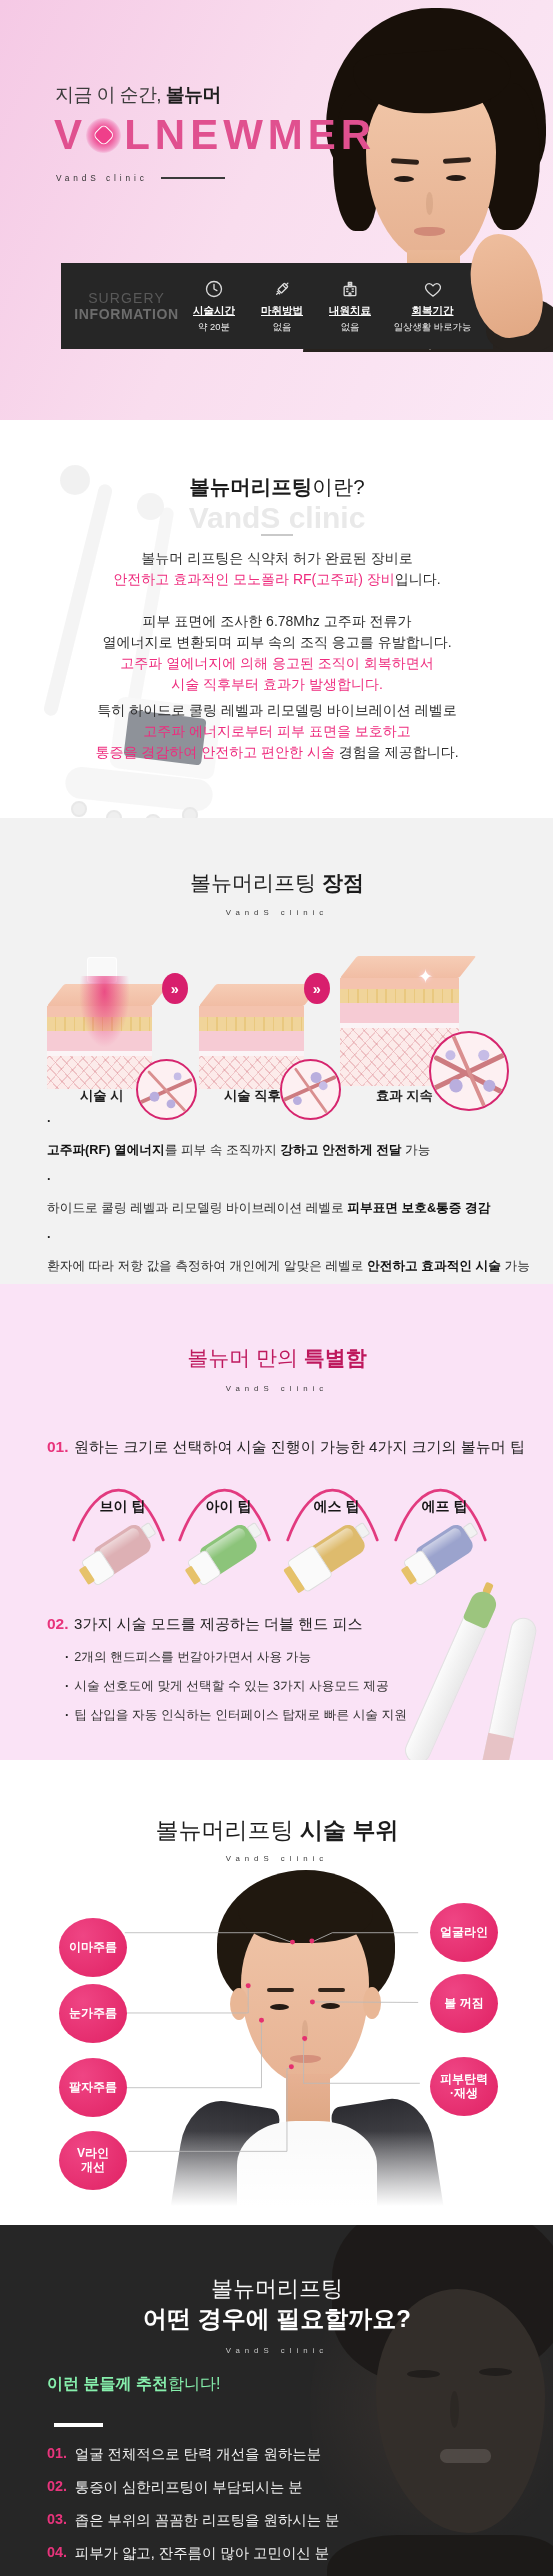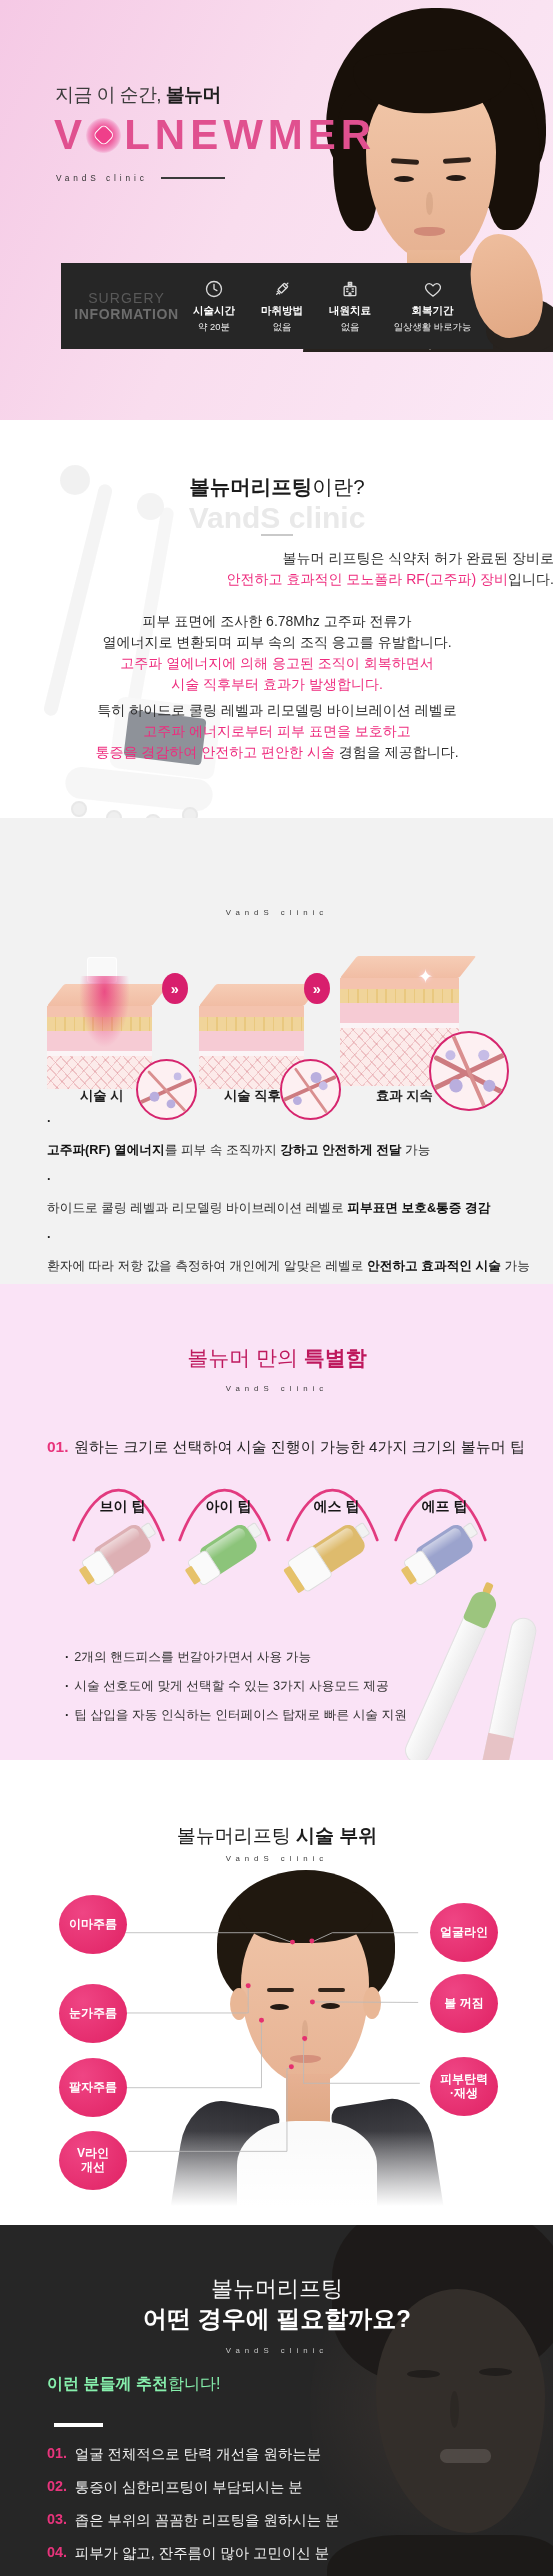--- a/index.html
+++ b/index.html
@@ -43,21 +43,21 @@
 
   .info-bar { position:absolute; left:61px; top:263px; width:432px; height:86px; background:#262626; z-index:5;
               display:flex; align-items:center; }
   .ib-head { width:119px; text-align:center; line-height:1.15;padding-left:12px; }
   .ib-h1 { font-size:14px; font-weight:300; color:#595959; letter-spacing:1.1px; }
   .ib-h2 { font-size:14px; font-weight:800; color:#6d6d6d; letter-spacing:0.6px; }
   .ib-item { width:68px; text-align:center; }
   .ib-item.wide { width:97px; }
   .ib-icon { height:21px; display:flex; align-items:flex-end; justify-content:center; }
   .ib-icon svg { stroke:#d9d9d9; fill:none; stroke-width:1.6; stroke-linecap:round; stroke-linejoin:round; }
-  .ib-label { margin-top:5px; font-size:10.5px; font-weight:700; color:#fff; }
+  .ib-label { margin-top:5px; font-size:10.5px; font-weight:700; color:#fff;text-decoration:underline; }
   .ib-value { margin-top:2.8px; font-size:9.4px; color:#f0f0f0; }
 
   
   .sec-about { height:398px; background:#fff; }
   .device-art { position:absolute; left:0; top:22px; width:233px; height:365px; opacity:.55; }
   .device-art div { position:absolute; }
   .da-pole1 { left:71px; top:39px; width:14.4px; height:238px; background:#ececec; border-radius:7.8px; transform:rotate(14deg); }
   .da-pole2 { left:143px; top:64px; width:13.3px; height:216px; background:#efefef; border-radius:6.6px; transform:rotate(10deg); }
   .da-knob1 { left:60px; top:23px; width:30px; height:30px; background:#e7e7e7; border-radius:50%; }
   .da-knob2 { left:137px; top:51px; width:26.6px; height:26.6px; background:#eaeaea; border-radius:50%; }
@@ -66,21 +66,21 @@
   .da-base { left:65px; top:331px; width:148px; height:32px; background:#f0f0f0; border-radius:16.6px; transform:rotate(6deg); }
   .da-wheel { width:15.5px; height:15.5px; background:#e2e2e2; border-radius:50%; border:2.2px solid #d6d6d6; }
   .w1{left:71px;top:359px;} .w2{left:106px;top:368px;} .w3{left:145px;top:372px;} .w4{left:182px;top:365px;}
 
   .about-title { position:absolute; top:53px; width:100%; text-align:center; font-size:20.5px; z-index:2; }
   .about-title .t-b { font-weight:800; color:#1c1c1c; }
   .about-title .t-r { font-weight:400; color:#1c1c1c; }
   .watermark { position:absolute; top:81px; width:100%; text-align:center; font-size:30px; font-weight:800; color:#e9e9e9; z-index:1; }
   .about-divider { position:absolute; top:114px; left:261px; width:32px; height:1.7px; background:#c9c9c9; }
   .about-p { position:absolute; width:100%; text-align:center; font-size:14px; line-height:21px; z-index:2; }
-  .p1 { top:128px;text-align:right; } .p2 { top:191px; } .p3 { top:280px; }
+  .p1 { top:128px; } .p2 { top:191px; } .p3 { top:280px; }
   .seg-k { color:#2e2e2e; }
   .seg-p { color:#ee2c7e; }
   .seg-b { font-weight:800; color:#111; }
 
   
   .sec-adv { height:466px; background:#f2f2f2; }
   .adv-title { position:absolute; top:51px; width:100%; text-align:center; font-size:21px; color:#1c1c1c; }
   .adv-title .t-l { font-weight:300; } .adv-title .t-b { font-weight:800; }
   .sub-clinic { position:absolute; top:90px; width:100%; text-align:center; font-size:7.8px; letter-spacing:5px; color:#3a3a3a; }
 
@@ -133,21 +133,21 @@
   .hp { position:absolute; width:25.5px; height:183px; background:linear-gradient(90deg,#fbfbfb,#e9e9e9); border:0.6px solid #e2e2e2; border-radius:13.3px; }
   .hp div { position:absolute; }
   .hp-1 { left:437px; top:303px; transform:rotate(24deg); }
   .hp-2 { left:494px; top:332px; transform:rotate(12deg); }
   .hp-cap-green { left:-0.6px; top:-3.3px; width:25.5px; height:34px; background:#9cc57e; border-radius:12px 12px 4.4px 4.4px; }
   .hp-tipgold { left:5.5px; top:-13.3px; width:8.9px; height:11px; background:#e2bd62; border-radius:2.2px; }
   .hp-band-pink { left:-0.6px; bottom:23px; width:25.5px; height:39px; background:#e7c3c6; }
 
   
   .sec-areas { height:465px; background:#fff; }
-  .ar-title { position:absolute; top:63px; width:100%; text-align:center; font-size:19px; color:#1c1c1c; }
+  .ar-title { position:absolute; top:55px; width:100%; text-align:center; font-size:23px; color:#1c1c1c; }
   .ar-title .t-l { font-weight:300; } .ar-title .t-b { font-weight:800; }
   .ar-sub { position:absolute; top:94px; width:100%; text-align:center; font-size:7.8px; letter-spacing:5px; color:#3a3a3a; }
   .face-art div { position:absolute; }
   .f-hair { left:217px; top:110px; width:178px; height:148px; background:#20180f; border-radius:50% 50% 45% 45%; }
   .f-face { left:241px; top:141px; width:128px; height:184px; background:linear-gradient(#f0c5a8,#e7b394); border-radius:50% 50% 46% 54%/45% 45% 55% 55%; }
   .f-fringe { left:238px; top:132px; width:135px; height:51px; background:#20180f; border-radius:10% 20% 60% 52%/40% 60% 75% 90%; }
   .f-earL { left:230px; top:228px; width:17.7px; height:32px; background:#e9b796; border-radius:50%; }
   .f-earR { left:363px; top:227px; width:17.7px; height:32px; background:#e9b796; border-radius:50%; }
   .f-browL { left:267px; top:228px; width:26.6px; height:4.4px; background:#32241a; border-radius:3.3px; }
   .f-browR { left:318px; top:228px; width:26.6px; height:4.4px; background:#32241a; border-radius:3.3px; }
@@ -159,21 +159,21 @@
   .f-tee { left:237px; top:361px; width:140px; height:105px; background:#fafafa; border-radius:42% 42% 0 0; }
   .f-jacketL { left:178px; top:342px; width:94px; height:124px; background:linear-gradient(#2c2c31,#6b6b70); transform:rotate(9deg); border-radius:40% 10% 0 0; }
   .f-jacketR { left:339px; top:340px; width:97px; height:125px; background:linear-gradient(#2c2c31,#6b6b70); transform:rotate(-9deg); border-radius:10% 40% 0 0; }
   .f-fade { left:0; bottom:0; width:554px; height:94px; background:linear-gradient(rgba(255,255,255,0),#fff 80%); }
   .ar-lines { position:absolute; left:0; top:0; z-index:3; pointer-events:none; }
   .bubble { position:absolute; width:68px; height:59px; border-radius:50%; z-index:4;
             background:radial-gradient(circle at 35% 30%,#ef4584,#e02163); color:#fff;
             display:flex; align-items:center; justify-content:center; text-align:center;
             font-size:12px; font-weight:700; line-height:1.15; white-space:pre-line; }
   .bl { left:59px; } .br { left:430px; }
-  .bl-1{top:135px;} .bl-2{top:224px;} .bl-3{top:298px;} .bl-4{top:371px;}
+  .bl-1{top:158px;} .bl-2{top:224px;} .bl-3{top:298px;} .bl-4{top:371px;}
   .br-1{top:143px;} .br-2{top:214px;} .br-3{top:297px;}
 
   
   .sec-reco { height:422px; background:#262626; }
   .reco-portrait { position:absolute; inset:0; opacity:.55; }
   .reco-portrait div { position:absolute; }
   .r-glow { left:310px; top:22px; width:255px; height:321px; border-radius:50%; background:radial-gradient(circle,#453b35 0%,rgba(69,59,53,0) 70%); }
   .r-hair { left:332px; top:-28px; width:238px; height:188px; background:#16120f; border-radius:45% 55% 50% 40%; }
   .r-face { left:376px; top:64px; width:169px; height:244px; background:#3f352e; border-radius:48% 52% 45% 55%/42% 44% 56% 58%; }
   .r-eyeL { left:407px; top:145px; width:33px; height:7.8px; background:#1d1815; border-radius:50%; }
@@ -311,20 +311,23 @@
         <div><span class="seg-p">시술 직후부터 효과가 발생합니다.</span></div>
       </div>
     <div class="about-p p3">
         <div><span class="seg-k">특히 하이드로 쿨링 레벨과 리모델링 바이브레이션 레벨로</span></div>
         <div><span class="seg-p">고주파 에너지로부터 피부 표면을 보호하고</span></div>
         <div><span class="seg-p">통증을 경감하여 안전하고 편안한 시술</span><span class="seg-k"> 경험을 제공합니다.</span></div>
       </div>
   </div>
 
   <div class="sec sec-adv">
+    <div class="adv-title">
+      <span class="t-l">볼뉴머리프팅 </span><span class="t-b">장점</span>
+    </div>
     <div class="sub-clinic">VandS clinic</div>
 
     <div class="skin" style="left:47px; top:166px;">
       <div class="sk-top" style="width:105px;"></div>
       <div class="sk-front" style="width:105px; height:83px;">
         <div class="l-epi"></div>
           <div class="l-yel"></div>
           <div class="l-cell"></div>
           <div class="l-band"></div>
           <div class="l-derm"></div>
@@ -464,20 +467,23 @@
       <div class="tip-label">에프 팁</div>
       <div class="tip-device" style="--c: #9ba3cd;">
         <div class="td-conn"></div>
           <div class="td-body"></div>
           <div class="td-shine"></div>
           <div class="td-cap"></div>
           <div class="td-gold"></div>
       </div>
     </div>
 
+    <div class="pt-line pt-2">
+      <span class="pt-num">02.</span><span>3가지 시술 모드를 제공하는 더블 핸드 피스</span>
+    </div>
     <div class="sp-bullets">
       <div class="b-row">2개의 핸드피스를 번갈아가면서 사용 가능</div>
       <div class="b-row">시술 선호도에 맞게 선택할 수 있는 3가지 사용모드 제공</div>
       <div class="b-row">팁 삽입을 자동 인식하는 인터페이스 탑재로 빠른 시술 지원</div>
     </div>
 
     <div class="hp hp-1">
       <div class="hp-tipgold"></div>
         <div class="hp-cap-green"></div>
     </div>

